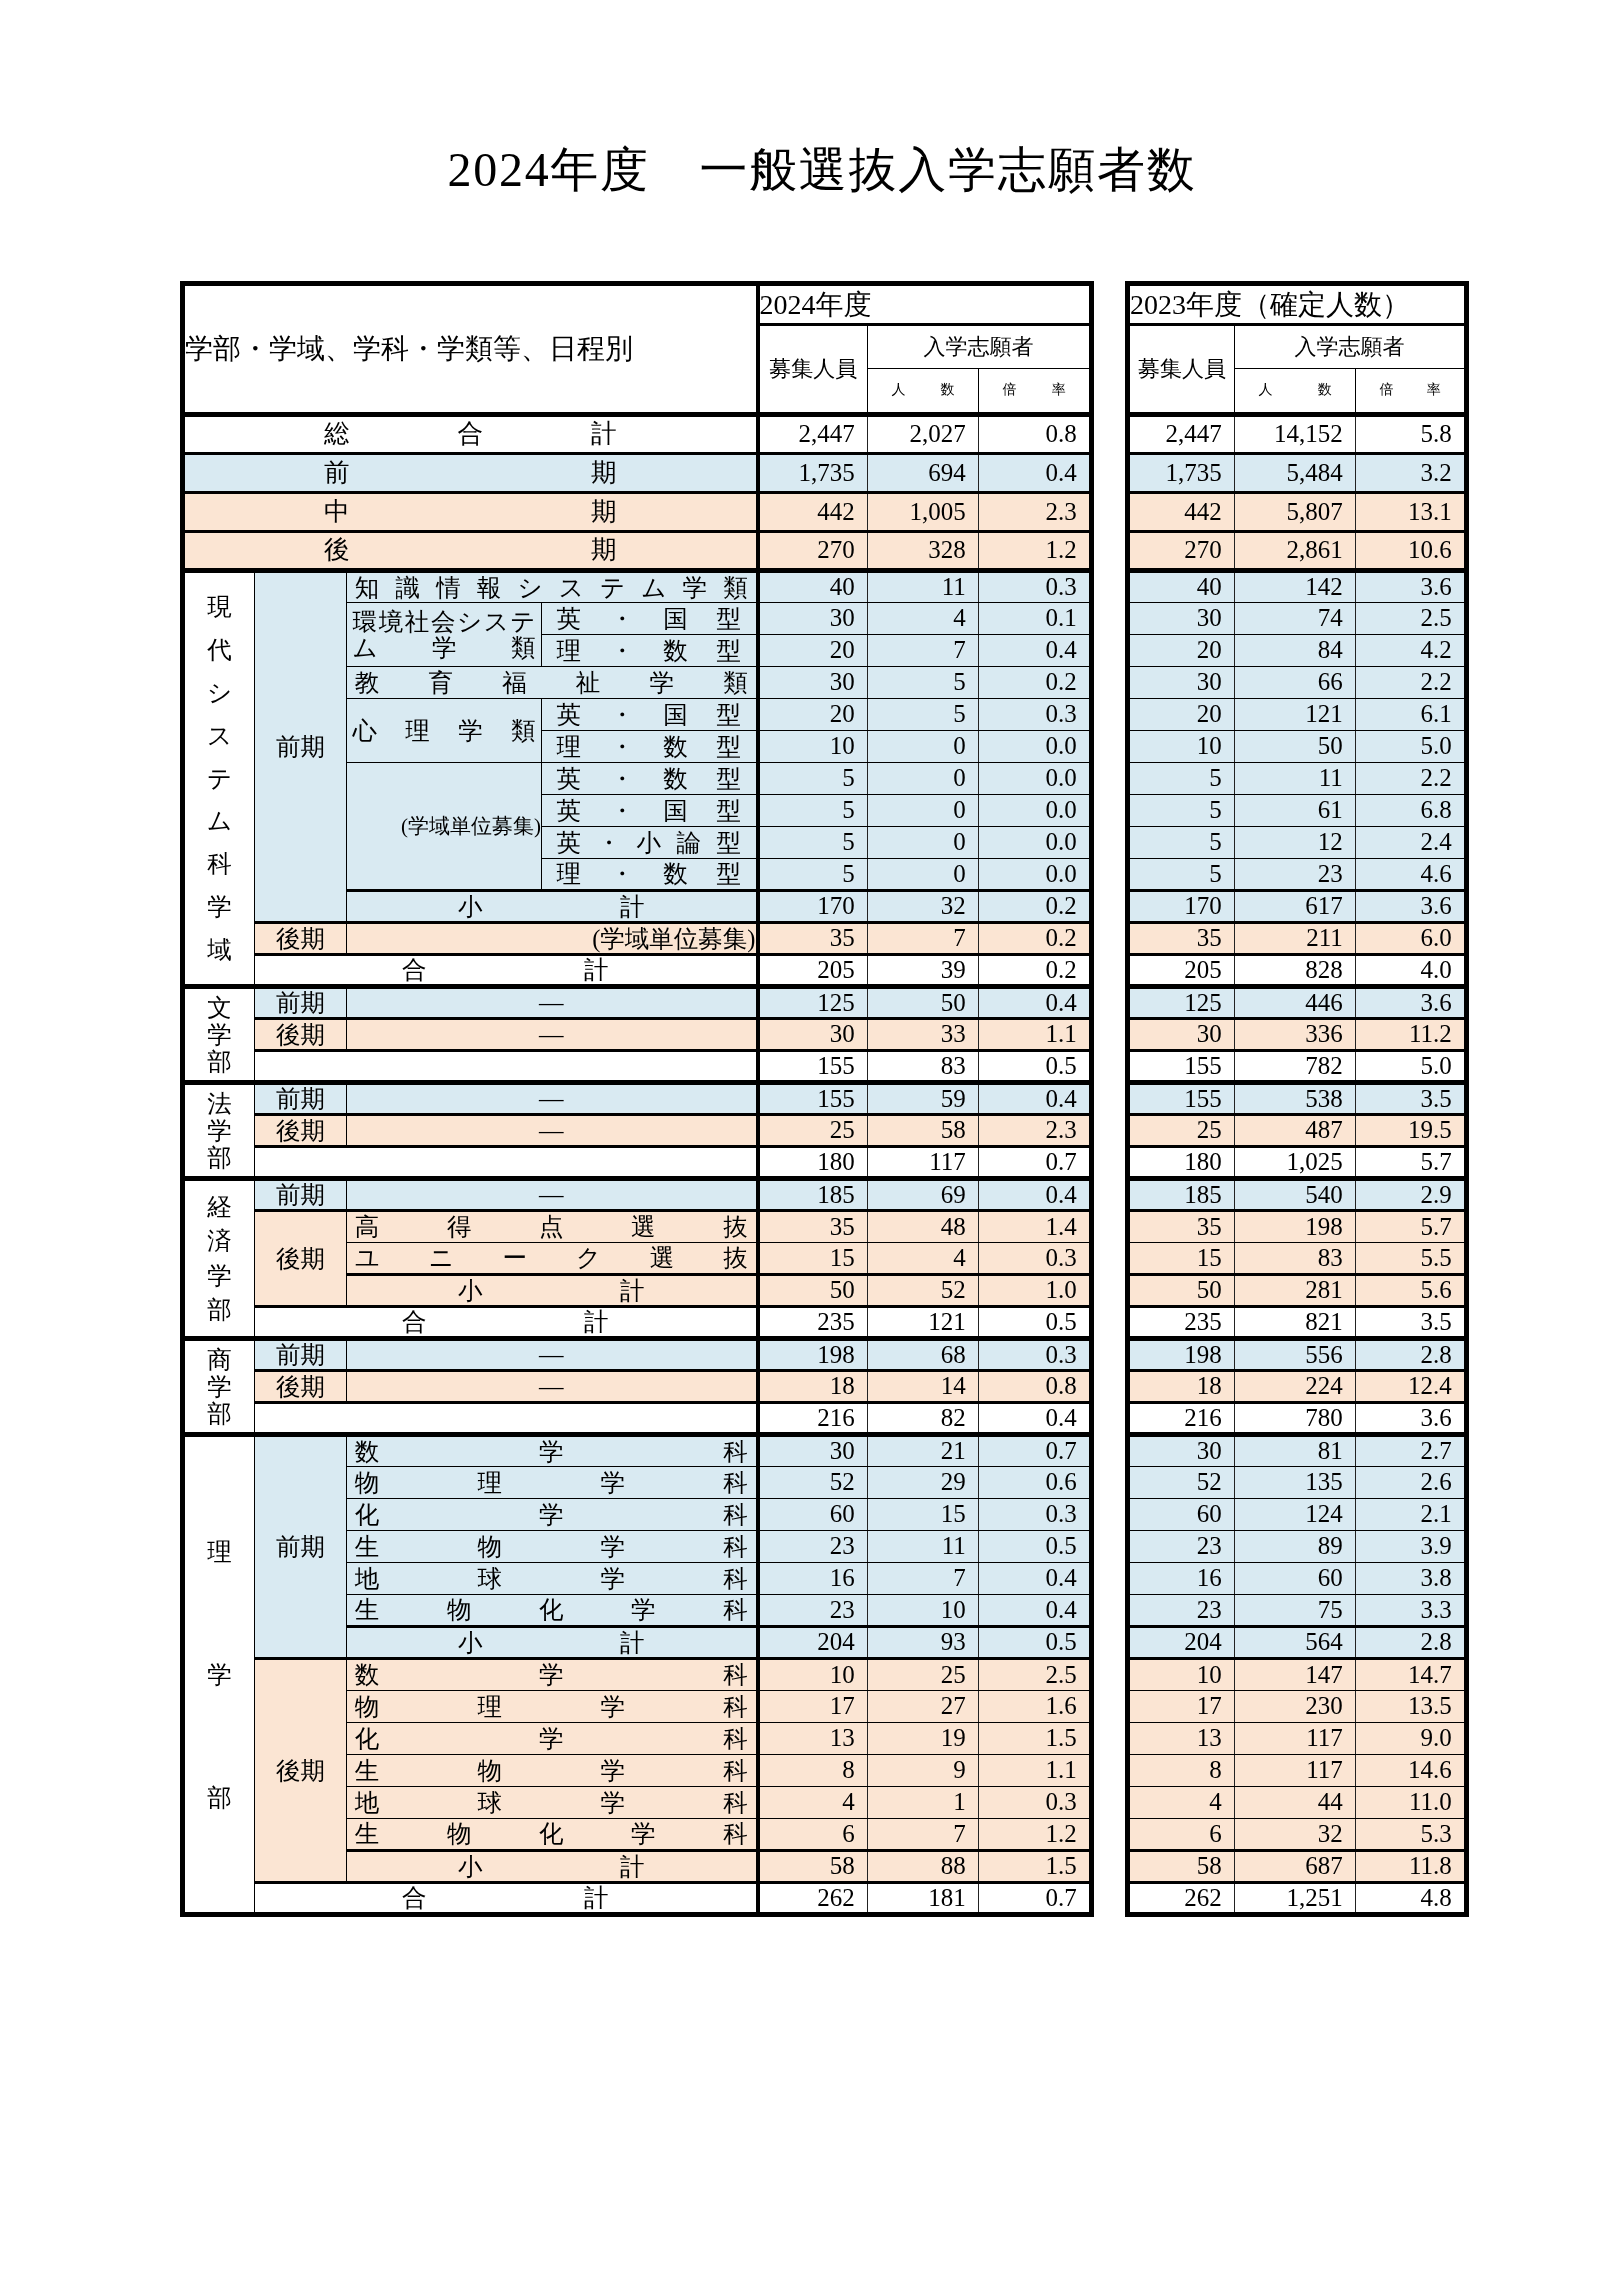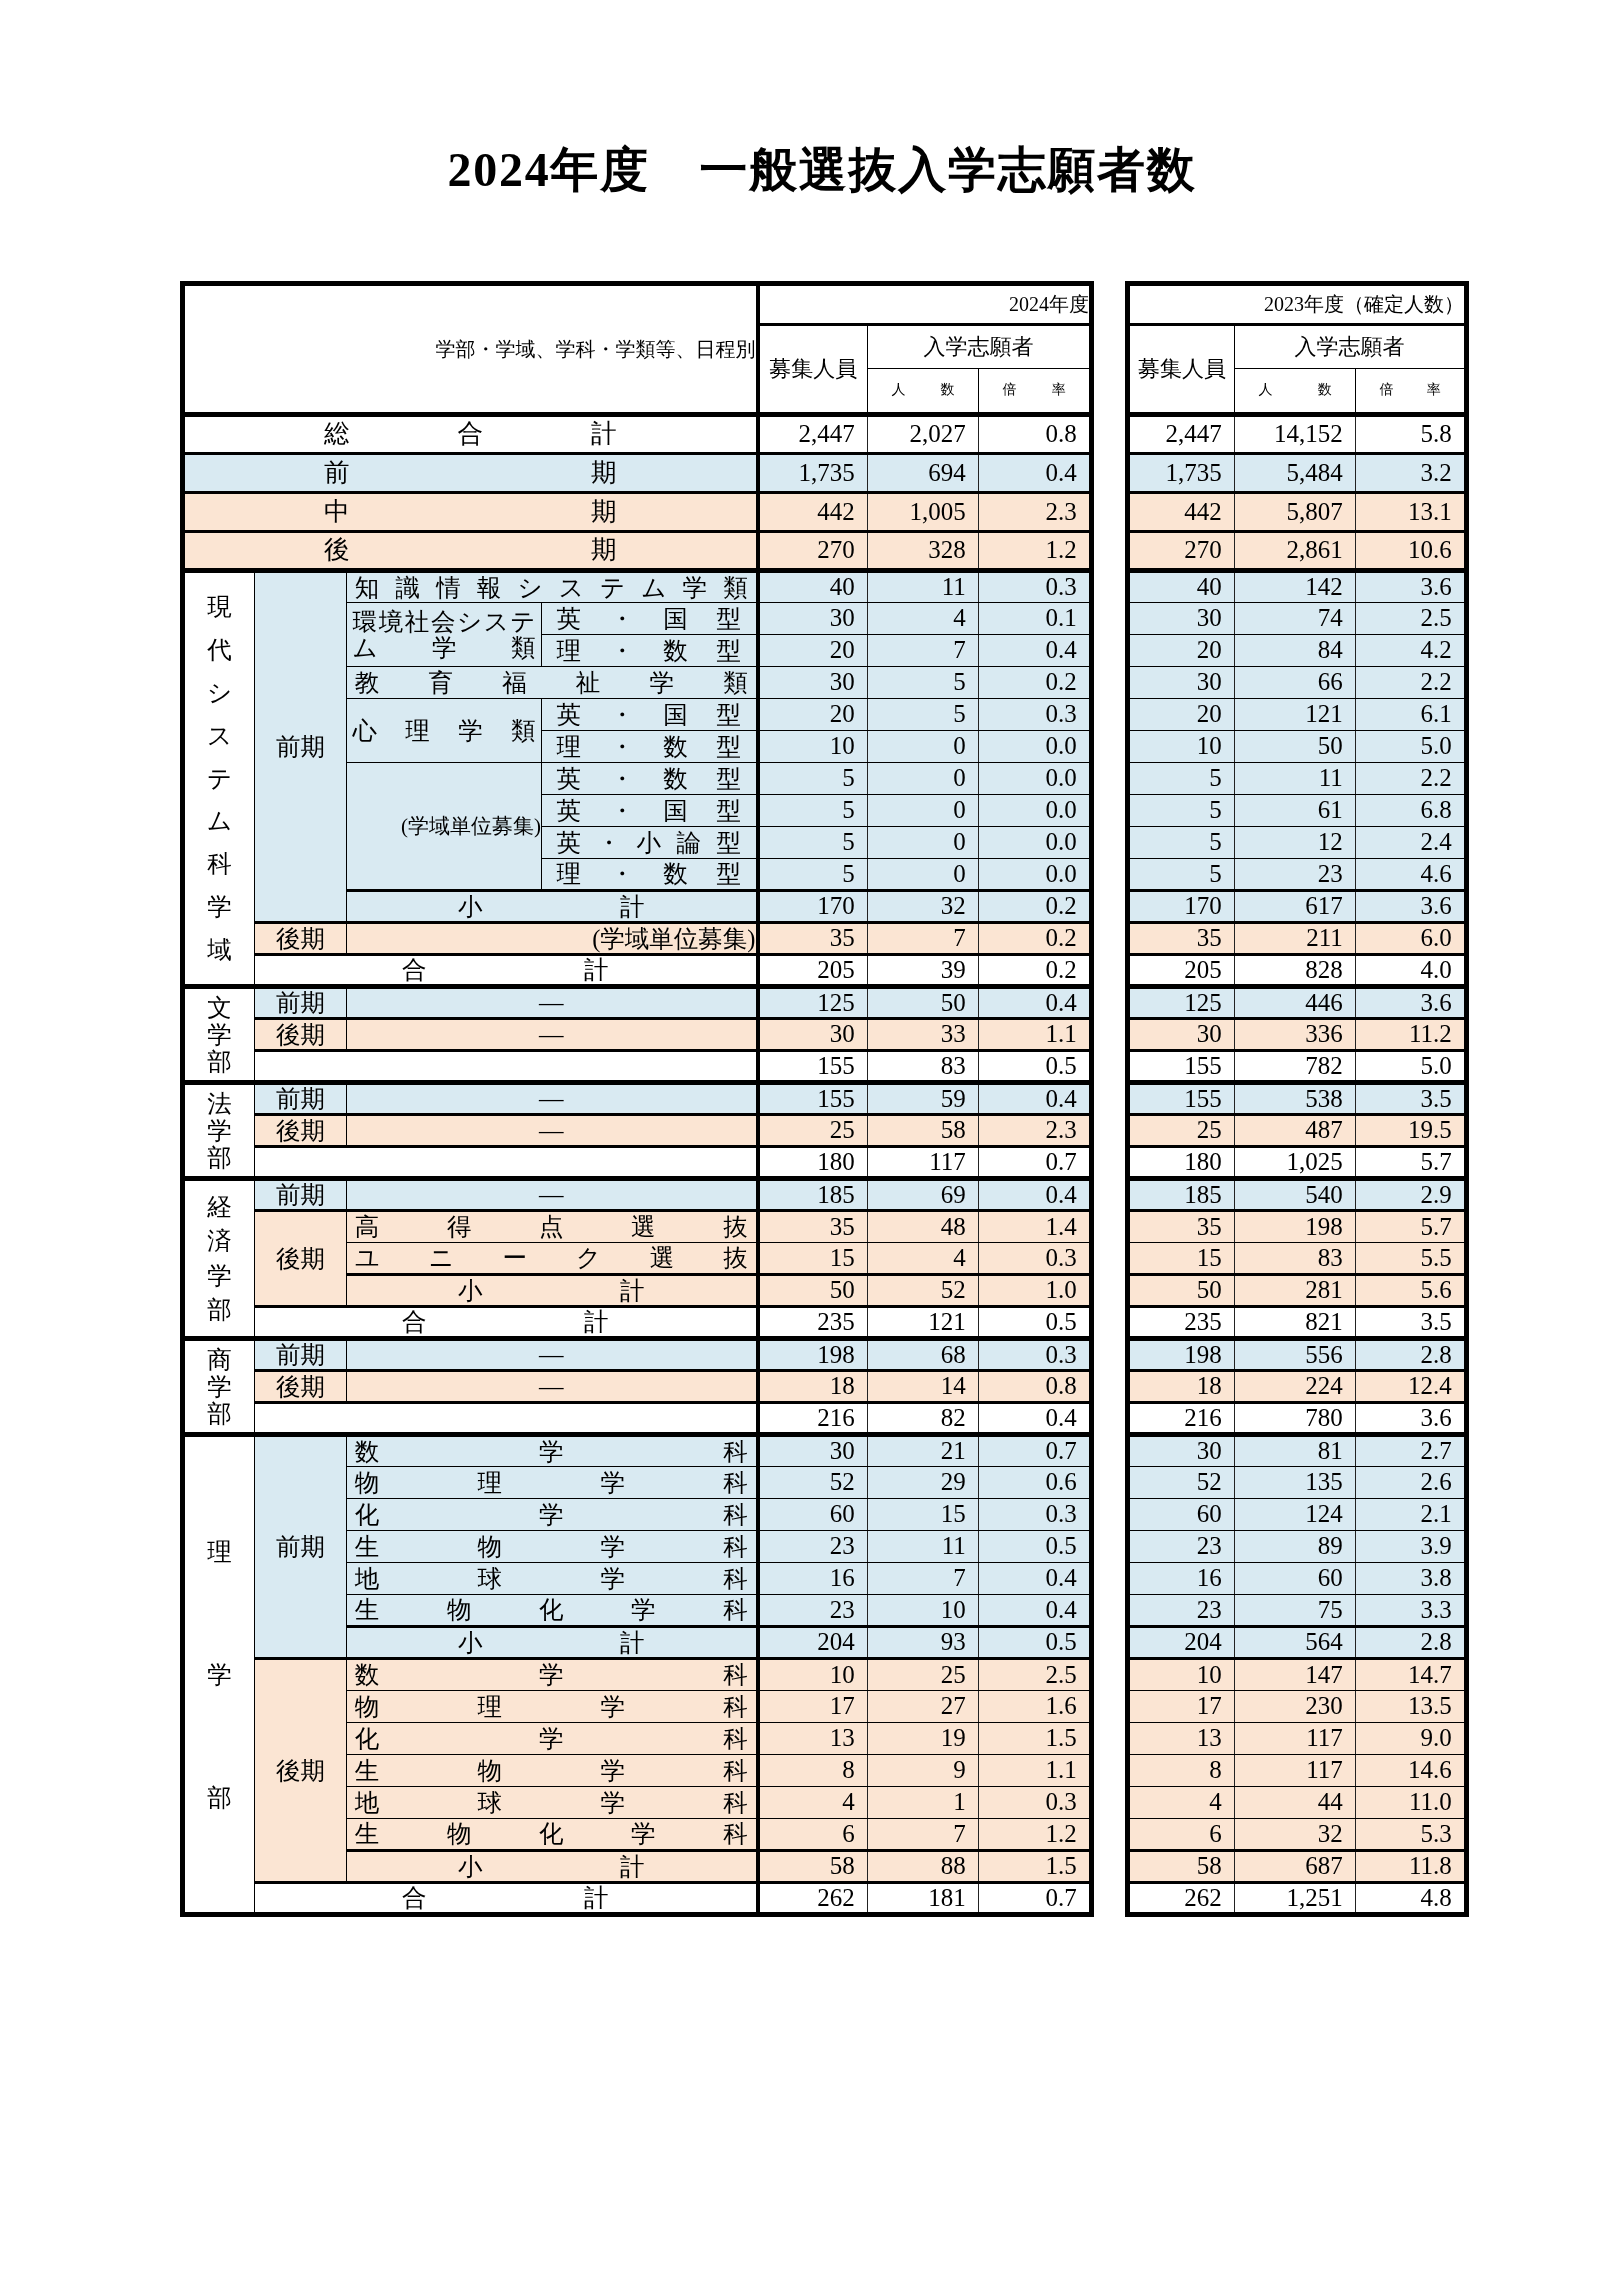--- a/index.html
+++ b/index.html
@@ -1,19 +1,19 @@
 <!DOCTYPE html>
 <html lang="ja" style="font-size:9px"><head>
 <meta charset="utf-8">
 <style>
   html,body{margin:0;padding:0;background:#fff;}
   .page{position:relative;width:1623px;height:2295px;background:#fff;color:#000;
         font-family:"Liberation Serif","DejaVu Serif",serif;}
   .title{position:absolute;top:138px;left:180px;width:1284px;text-align:center;
-         font-size:48px;font-weight:bold;letter-spacing:1.7px;}
+         font-size:48px;font-weight:normal;letter-spacing:1.7px;}
   .datenote{position:absolute;top:229px;left:180px;width:1284px;text-align:right;
             font-size:21px;letter-spacing:1.1px;}
   .tblwrap{position:absolute;top:281px;left:180px;}
   table{border-collapse:collapse;table-layout:fixed;width:1284px;}
   td{border:1.7px solid #000;font-size:24.5px;line-height:1.05;padding:0;
      vertical-align:middle;overflow:hidden;}
   tr{height:32px;}
   tr.hH1{height:41px;} tr.hH2{height:44px;} tr.hH3{height:46px;} tr.hs{height:39px;margin-top:48px;}
   
   tr.blue td{background:#d9eaf2;}
@@ -33,21 +33,21 @@
   
   tr.mB{border-bottom:3.3px solid #000;}
   tr.mT{border-top:3.3px solid #000;}
   tr.xB{border-bottom:5.6px solid #000;}
   
   .gapc{border-top:none;border-bottom:none;background:#fff;
         border-left:5px solid #000;border-right:5px solid #000;}
   
   .ctr{text-align:right;}
   .just{text-align:justify;text-align-last:justify;}
-  .hd{text-align:right;font-size:20px;}
+  .hd{text-align:left;font-size:28px;}
   .hd2{text-align:center;font-size:22px;}
   .hj{padding:0 23.4px;font-size:14px;}
   .sj{padding:0 7.8px;}
   .tyj{padding:0 14.5px;}
   .grpj{padding:0 5.6px;}
   .sk{padding:0 111px;}
   .gk{padding:0 147px;}
   .sum{padding:0 139px;font-size:25.6px;}
   .pc{text-align:center;}
   .dsh{text-align:center;}

